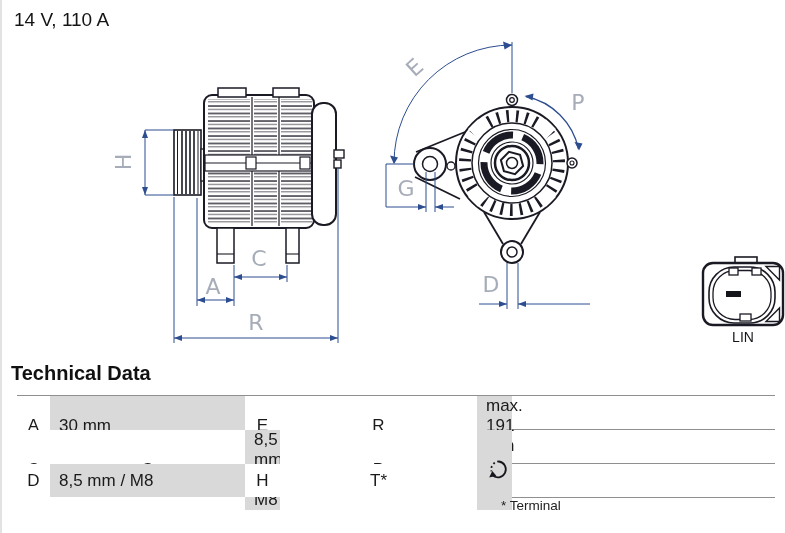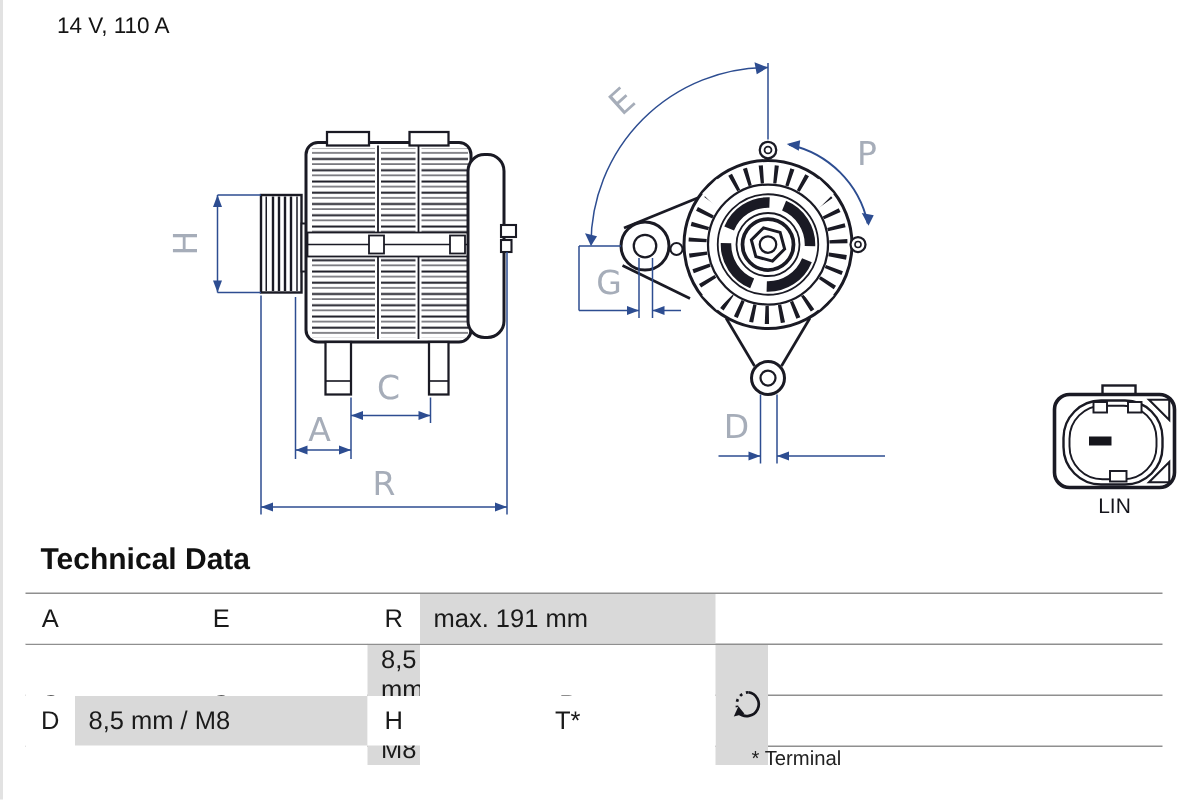--- a/index.html
+++ b/index.html
@@ -2,25 +2,25 @@
 <html><head>
 <meta charset="utf-8">
 <style>
   html,body{margin:0;padding:0;}
   body{
     width:785px;height:533px;position:relative;background:#ffffff;
     font-family:"Liberation Sans",sans-serif;color:#1a1a1a;overflow:hidden;
     border-left:2px solid #e2e2e2;box-sizing:border-box;
   }
   .title{
-    position:absolute;left:36px;top:9px;font-size:15px;color:#141414;
+    position:absolute;left:12px;top:9px;font-size:19px;color:#141414;
   }
   .drawing-svg{position:absolute;left:0;top:0;}
   .tech-heading{
-    position:absolute;left:25px;top:362px;font-size:20px;font-weight:bold;color:#111;
+    position:absolute;left:9px;top:362px;font-size:20px;font-weight:bold;color:#111;
   }
   .tech-table{
     position:absolute;left:15px;top:395px;width:758px;
     border-top:1px solid #8f8f8f;
   }
   .trow{
     display:grid;grid-template-columns:33px 195px 35px 197px 35px 263px;
     height:33px;border-bottom:1px solid #8f8f8f;font-size:17px;
   }
   .tkey{
@@ -207,20 +207,21 @@
     <rect x="724" y="291" width="15" height="6" fill="#15151c" stroke="none"></rect>
     <text class="conn-label" x="741" y="342" text-anchor="middle" stroke="none">LIN</text>
   </g>
 </svg>
 
 <div class="tech-heading">Technical Data</div>
 
 <div class="tech-table">
   <div class="trow">
     <div class="tkey">A</div>
+    <div class="tval">30 mm</div>
     <div class="tkey">E</div>
     <div class="tkey">R</div>
     <div class="tval">max. 191 mm</div>
   </div>
   <div class="trow">
     <div class="tkey">C</div>
     <div class="tkey">G</div>
     <div class="tval">8,5 mm / M8</div>
     <div class="tkey">P</div>
     <div class="tval">

